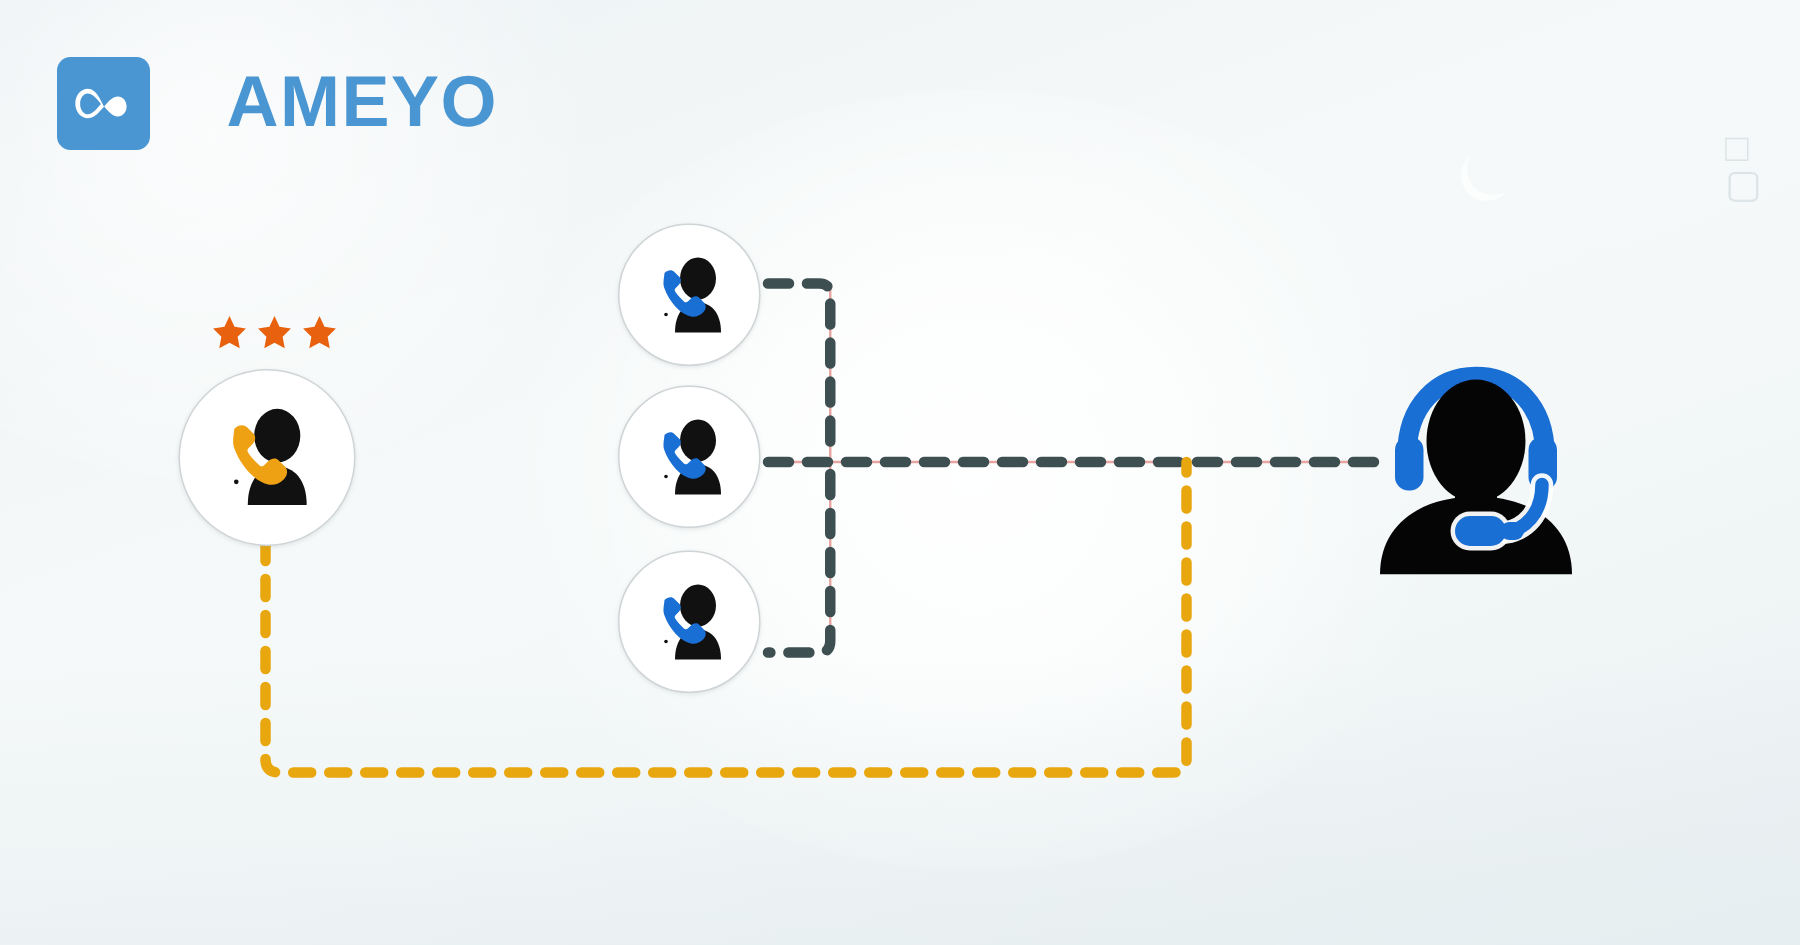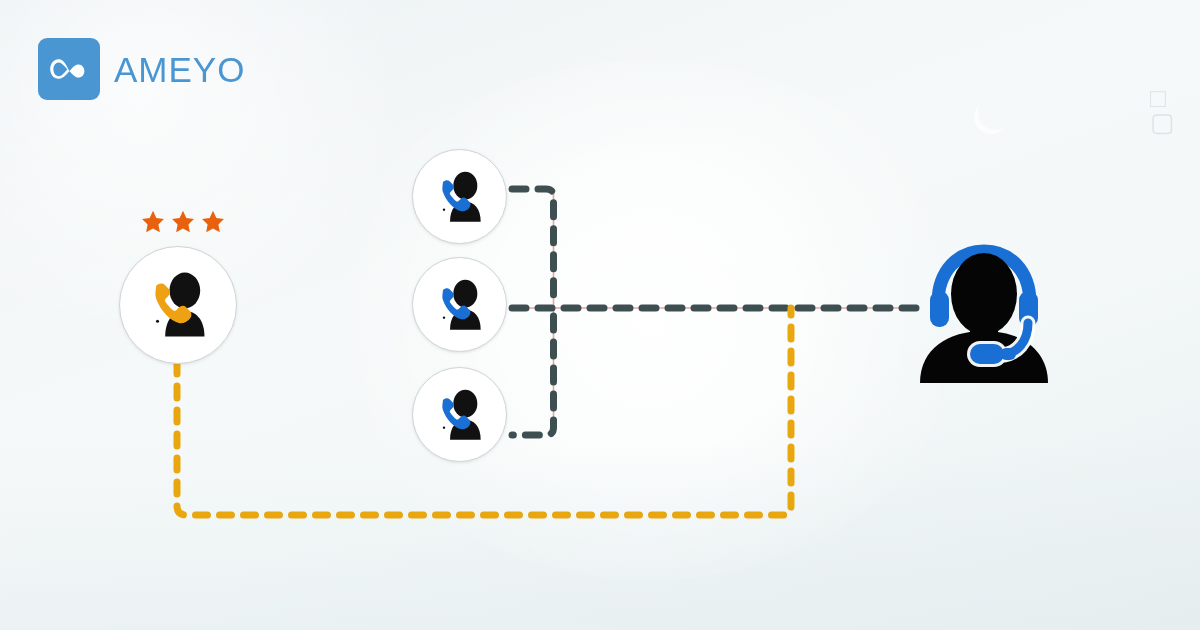--- a/index.html
+++ b/index.html
@@ -86,25 +86,26 @@
     width: 62px;
     height: 62px;
     border-radius: 9px;
     background: #4a96d2;
     display: flex;
     align-items: center;
     justify-content: center;
   }
   .logo-word {
     font-family: "Liberation Sans", sans-serif;
-    font-size: 35px;
-    font-weight: normal;
+    font-size: 48px;
+    font-weight: bold;
     letter-spacing: 1px;
     color: #4a96d2;
     line-height: 1;
+    margin-left: 37px;
   }
 
   
   .node-circle {
     position: absolute;
     border-radius: 50%;
     background: #ffffff;
     border: 1px solid #cfd4d6;
     box-shadow: 0 1px 3px rgba(120,135,140,0.18);
     display: flex;

